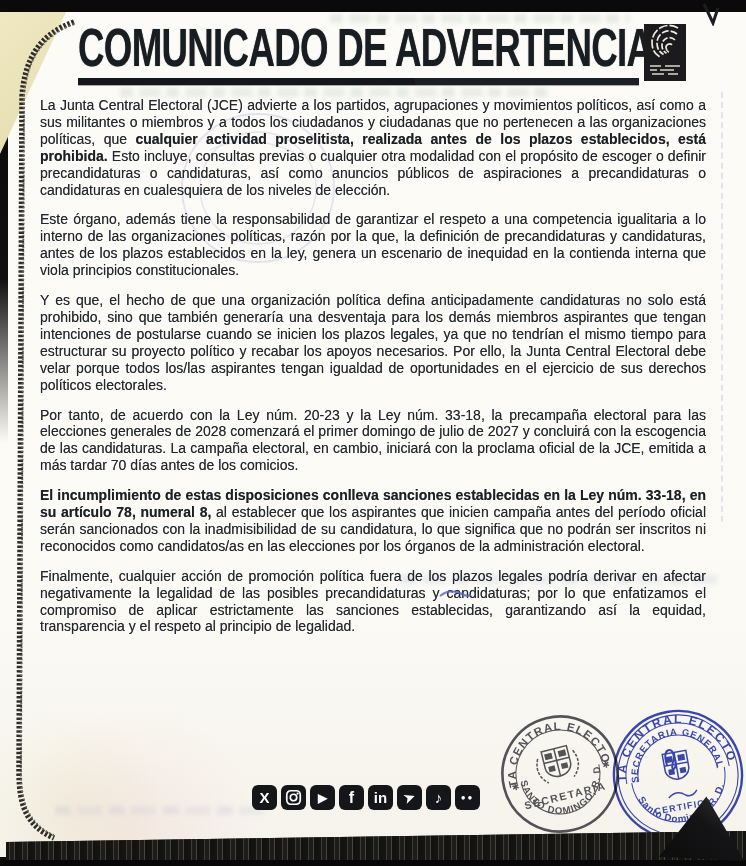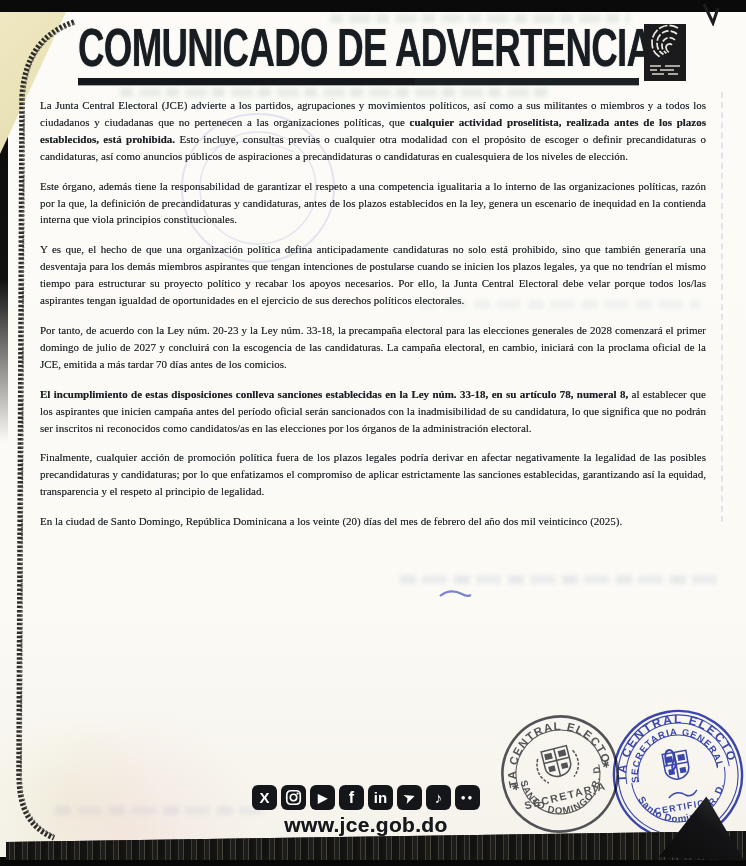--- a/index.html
+++ b/index.html
@@ -41,22 +41,22 @@
   .title-wrap{position:absolute;left:78px;top:20px;z-index:2;}
   .title-text{font-weight:700;font-size:51px;line-height:1;letter-spacing:-1px;color:#181d21;
               white-space:nowrap;transform:scale(.72,1.06);transform-origin:left top;
               text-shadow:0 0 1px rgba(20,25,30,.65);}
   .title-underline{margin-top:7px;width:561px;height:7px;background:
               linear-gradient(90deg,#14181c 0 60%,#1b2024 60% 100%);
               box-shadow:0 1px 0 rgba(20,24,28,.35);}
   .fp-logo{position:absolute;left:644px;top:24px;width:42px;height:57px;z-index:2;}
   
   .content{position:absolute;left:40px;top:97px;width:666px;z-index:2;}
-  .para{margin:0 0 13px 0;font-size:11px;line-height:16.9px;text-align:justify;
-        color:#22272c;text-shadow:0 0 .5px rgba(25,30,38,.55);font-family:Liberation Serif, serif;}
+  .para{margin:0 0 13px 0;font-size:14px;line-height:16.9px;text-align:justify;
+        color:#22272c;text-shadow:0 0 .5px rgba(25,30,38,.55);}
   .para .b{font-weight:700;color:#1b2025;}
   
   .footer{position:absolute;left:238px;top:785px;width:256px;z-index:2;text-align:center;}
   .social-row{display:flex;justify-content:center;gap:4px;}
   .sicon{width:25px;height:25px;border-radius:6px;background:#15161a;color:#fff;
          display:flex;align-items:center;justify-content:center;flex:0 0 auto;}
   .sicon .g{font-weight:700;line-height:1;display:inline-block;}
   .website{margin-top:3px;font-size:21px;font-weight:700;letter-spacing:.3px;color:#15181c;
            text-shadow:0 0 .6px rgba(18,22,28,.6);}
   
@@ -110,21 +110,20 @@
     </g>
   </svg>
 
   <div class="content">
       <p class="para"><span>La Junta Central Electoral (JCE) advierte a los partidos, agrupaciones y movimientos políticos, así como a sus militantes o miembros y a todos los ciudadanos y ciudadanas que no pertenecen a las organizaciones políticas, que </span><span class="b">cualquier actividad proselitista, realizada antes de los plazos establecidos, está prohibida.</span><span> Esto incluye, consultas previas o cualquier otra modalidad con el propósito de escoger o definir precandidaturas o candidaturas, así como anuncios públicos de aspiraciones a precandidaturas o candidaturas en cualesquiera de los niveles de elección.</span></p>
       <p class="para"><span>Este órgano, además tiene la responsabilidad de garantizar el respeto a una competencia igualitaria a lo interno de las organizaciones políticas, razón por la que, la definición de precandidaturas y candidaturas, antes de los plazos establecidos en la ley, genera un escenario de inequidad en la contienda interna que viola principios constitucionales.</span></p>
       <p class="para"><span>Y es que, el hecho de que una organización política defina anticipadamente candidaturas no solo está prohibido, sino que también generaría una desventaja para los demás miembros aspirantes que tengan intenciones de postularse cuando se inicien los plazos legales, ya que no tendrían el mismo tiempo para estructurar su proyecto político y recabar los apoyos necesarios. Por ello, la Junta Central Electoral debe velar porque todos los/las aspirantes tengan igualdad de oportunidades en el ejercicio de sus derechos políticos electorales.</span></p>
       <p class="para"><span>Por tanto, de acuerdo con la Ley núm. 20-23 y la Ley núm. 33-18, la precampaña electoral para las elecciones generales de 2028 comenzará el primer domingo de julio de 2027 y concluirá con la escogencia de las candidaturas. La campaña electoral, en cambio, iniciará con la proclama oficial de la JCE, emitida a más tardar 70 días antes de los comicios.</span></p>
       <p class="para"><span class="b">El incumplimiento de estas disposiciones conlleva sanciones establecidas en la Ley núm. 33-18, en su artículo 78, numeral 8,</span><span> al establecer que los aspirantes que inicien campaña antes del período oficial serán sancionados con la inadmisibilidad de su candidatura, lo que significa que no podrán ser inscritos ni reconocidos como candidatos/as en las elecciones por los órganos de la administración electoral.</span></p>
       <p class="para"><span>Finalmente, cualquier acción de promoción política fuera de los plazos legales podría derivar en afectar negativamente la legalidad de las posibles precandidaturas y candidaturas; por lo que enfatizamos el compromiso de aplicar estrictamente las sanciones establecidas, garantizando así la equidad, transparencia y el respeto al principio de legalidad.</span></p>
-      <p class="para"><span>En la ciudad de Santo Domingo, República Dominicana a los veinte (20) días del mes de febrero del año dos mil veinticinco (2025).</span></p>
     </div>
 
   <svg class="pen" width="746" height="866">
     <path d="M 440 596 q 10 -8 22 -2 q 5 3 9 1" fill="none" stroke="#5a63c8" stroke-width="2.2" opacity=".8"></path>
   </svg>
 
   <div class="footer">
     <div class="social-row">
         <div class="sicon">
           <span class="g" style="font-size:15px">X</span>
@@ -148,21 +147,20 @@
         <div class="sicon">
           <span class="g" style="font-size:13px;transform:rotate(-20deg)">➤</span>
         </div>
         <div class="sicon">
           <span class="g" style="font-size:15px">♪</span>
         </div>
         <div class="sicon">
           <span class="g" style="font-size:8px;letter-spacing:2px">●●</span>
         </div>
       </div>
-    <div class="website">www.jce.gob.do</div>
   </div>
 
   <svg class="stamp stamp-left" viewBox="0 0 126 126">
     <g transform="rotate(-14 63 63)" stroke="#3b3b43" fill="none">
       <circle cx="63" cy="63" r="57.5" stroke-width="2.6"></circle>
       <path id="ls-top" d="M 19,63 A 44,44 0 1 1 107,63"></path>
       <path id="ls-bot" d="M 23,63 A 40,40 0 0 0 103,63"></path>
       <g stroke="none" fill="#3b3b43">
         <text font-size="11.4" font-weight="700" letter-spacing="1.2">
           <textPath href="#ls-top" startOffset="50%" text-anchor="middle">JUNTA CENTRAL ELECTORAL</textPath>

